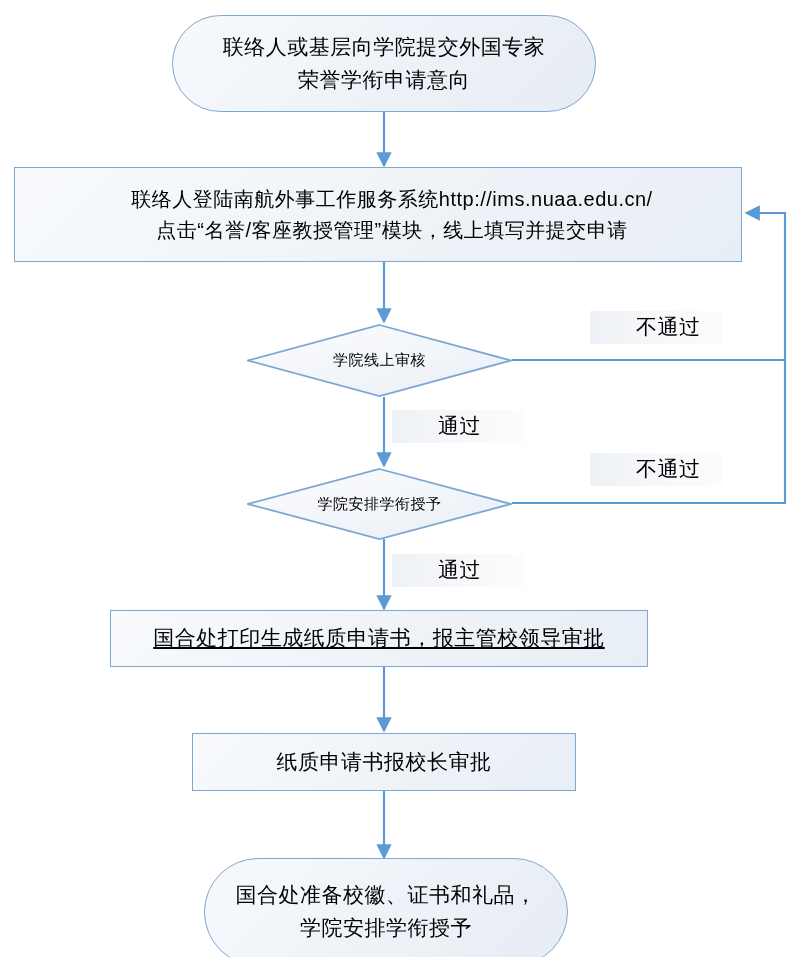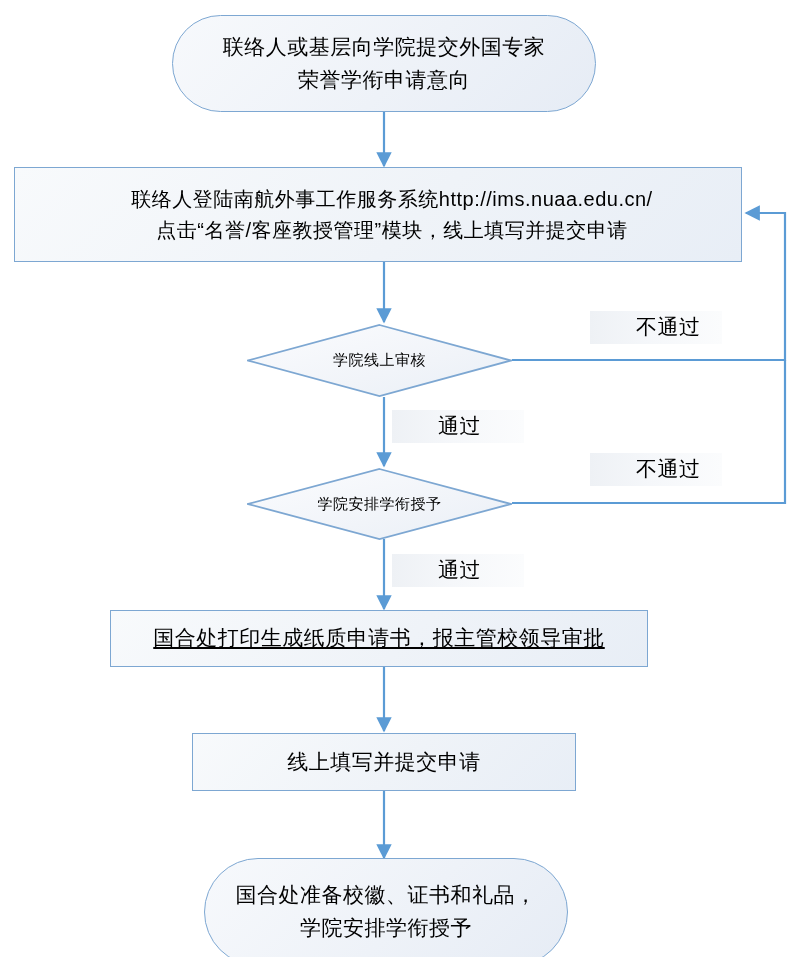--- a/index.html
+++ b/index.html
@@ -144,21 +144,21 @@
       <polygon points="132.5,1 264,36 132.5,71 1,36" fill="url(#dgrad2)" stroke="#7da7d2" stroke-width="1.8"></polygon>
     </svg>
     <div class="decision-label">学院安排学衔授予</div>
   </div>
 
   <div class="node process" style="left:110px; top:610px; width:538px; height:57px;text-decoration:underline;">
     <span>国合处打印生成纸质申请书，报主管校领导审批</span>
   </div>
 
   <div class="node process" style="left:192px; top:733px; width:384px; height:58px;">
-    <span>线上填写并提交申请</span>
+    <span>纸质申请书报校长审批</span>
   </div>
 
   <div class="node terminator" style="left:204px; top:858px; width:364px; height:108px;">
     <span>国合处准备校徽、证书和礼品，
 学院安排学衔授予</span>
   </div>
 
   <div class="edge-label" style="left:590px; top:311px; width:132px;">不通过</div>
 
   <div class="edge-label" style="left:392px; top:410px; width:132px;">通过</div>

